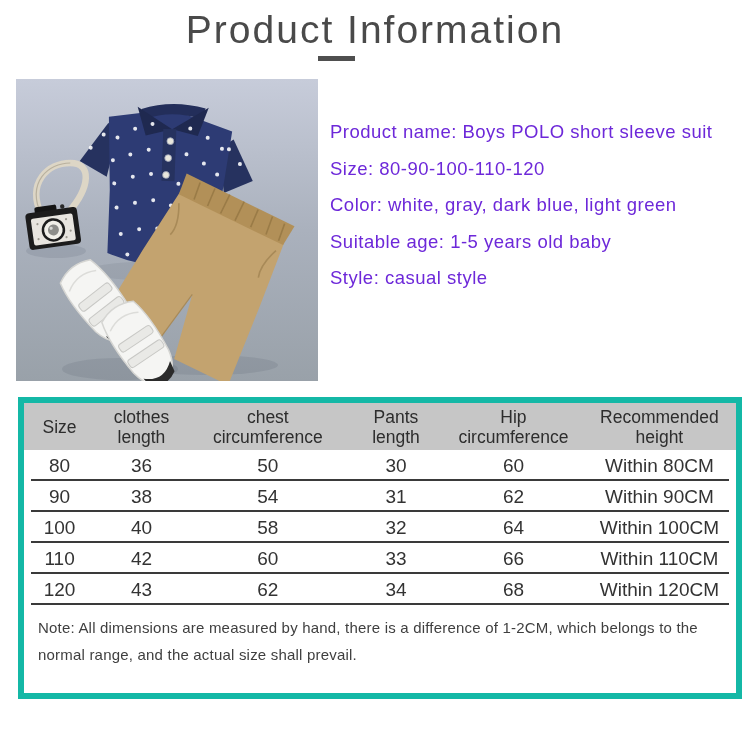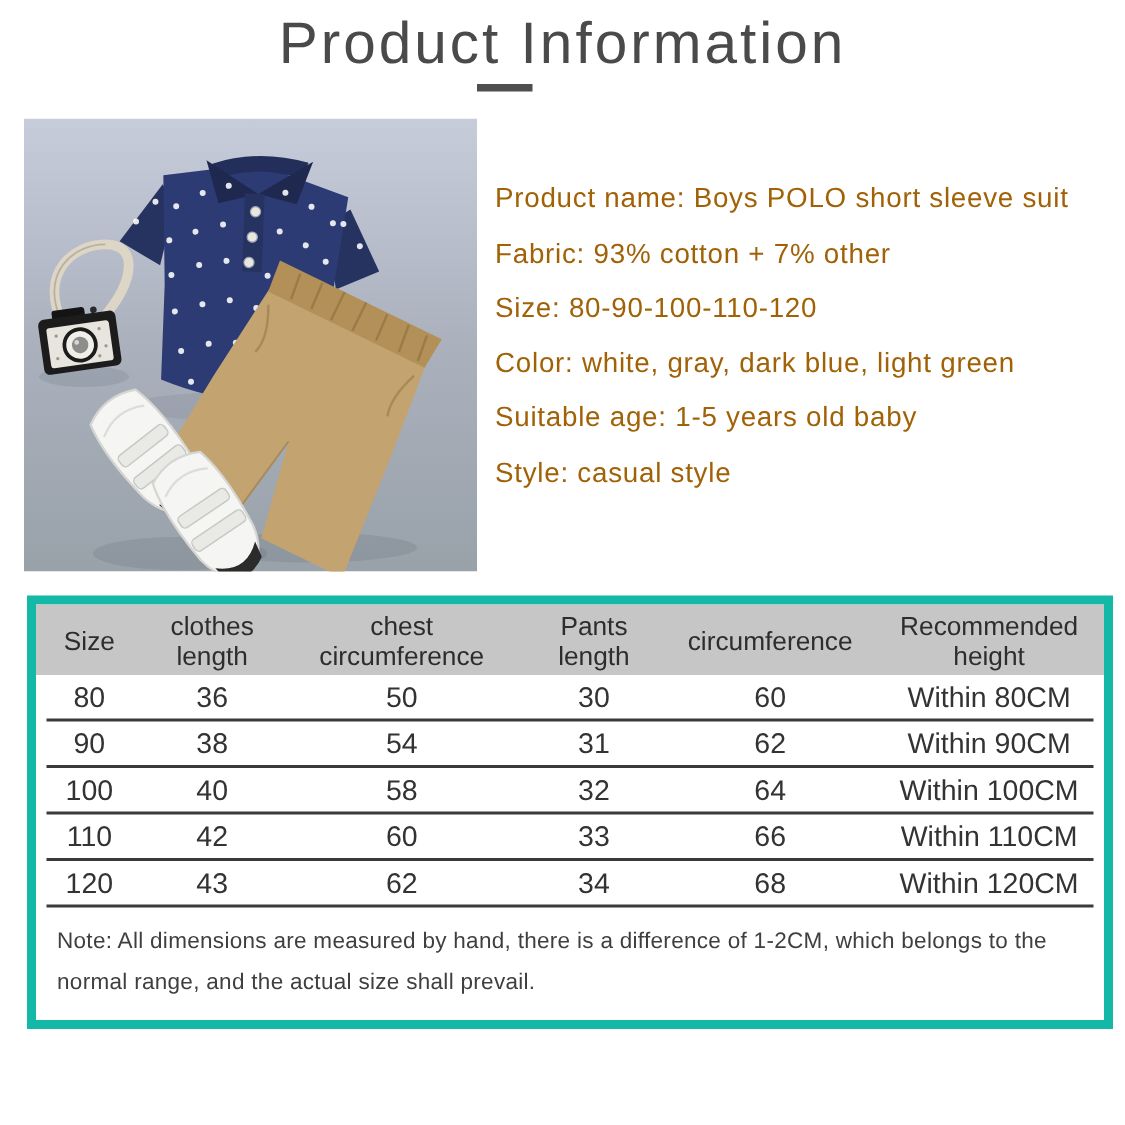--- a/index.html
+++ b/index.html
@@ -13,21 +13,21 @@
     font-size:39px;letter-spacing:2px;color:#4a4a4a;
   }
   .title-underline{
     position:absolute;top:56px;left:318px;width:37px;height:5px;background:#4f4f4f;
   }
   
   .photo-wrap{position:absolute;left:16px;top:79px;width:302px;height:302px;}
   
   .details{position:absolute;left:330px;top:114px;width:420px;}
   .details .line{
-    font-size:18.5px;letter-spacing:.5px;color:#a16207;line-height:36.6px;white-space:nowrap;
+    font-size:18.5px;letter-spacing:.5px;color:#6d28d9;line-height:36.6px;white-space:nowrap;
   }
   
   .size-table{
     position:absolute;left:18px;top:397px;width:712px;
     border:6px solid #14b8a6;background:#fff;
   }
   .thead{display:flex;background:#c6c6c6;height:47px;align-items:center;}
   .th{font-size:17.5px;line-height:20px;color:#2d2d2d;text-align:center;}
   .th span{display:block;}
   .th span:empty{display:none;}
@@ -36,21 +36,21 @@
     content:'';position:absolute;left:7px;right:7px;bottom:0;height:2px;background:#3a3a3a;
   }
   .td{font-size:19px;color:#333333;text-align:center;}
   .c0{width:10%;}
   .c1{width:13%;}
   .c2{width:22.5%;}
   .c3{width:13.5%;}
   .c4{width:19.5%;}
   .c5{width:21.5%;}
   .note{
-    padding:9px 14px 12px 14px;font-size:15px;color:#3f3f3f;line-height:27px;
+    padding:9px 14px 25px 14px;font-size:15px;color:#3f3f3f;line-height:27px;
     letter-spacing:.2px;
   }
 </style>
 </head>
 <body>
 
 <div class="page-title">Product Information</div>
 <div class="title-underline"></div>
 
 <div class="photo-wrap">
@@ -171,21 +171,20 @@
       <circle cx="0" cy="3" r="10.5" fill="#f1efe9" stroke="#1c1c1c" stroke-width="2.5"></circle>
       <circle cx="0" cy="3" r="5.5" fill="#8d8d8a"></circle>
       <circle cx="-2" cy="1" r="1.6" fill="#d8d8d4"></circle>
       <circle cx="12" cy="-19" r="2.2" fill="#2a2a2a"></circle>
     </g>
   </svg>
 </div>
 
 <div class="details">
   <div class="line">Product name: Boys POLO short sleeve suit</div>
-  <div class="line">Fabric: 93% cotton + 7% other</div>
   <div class="line">Size: 80-90-100-110-120</div>
   <div class="line">Color: white, gray, dark blue, light green</div>
   <div class="line">Suitable age: 1-5 years old baby</div>
   <div class="line">Style: casual style</div>
 </div>
 
 <div class="size-table">
   <div class="thead">
     <div class="th c0">
       <span>Size</span>
@@ -196,20 +195,21 @@
     </div>
     <div class="th c2">
       <span>chest</span>
         <span>circumference</span>
     </div>
     <div class="th c3">
       <span>Pants</span>
         <span>length</span>
     </div>
     <div class="th c4">
+      <span>Hip</span>
         <span>circumference</span>
     </div>
     <div class="th c5">
       <span>Recommended</span>
         <span>height</span>
     </div>
   </div>
 
   <div class="trow">
     <div class="td c0">80</div>

